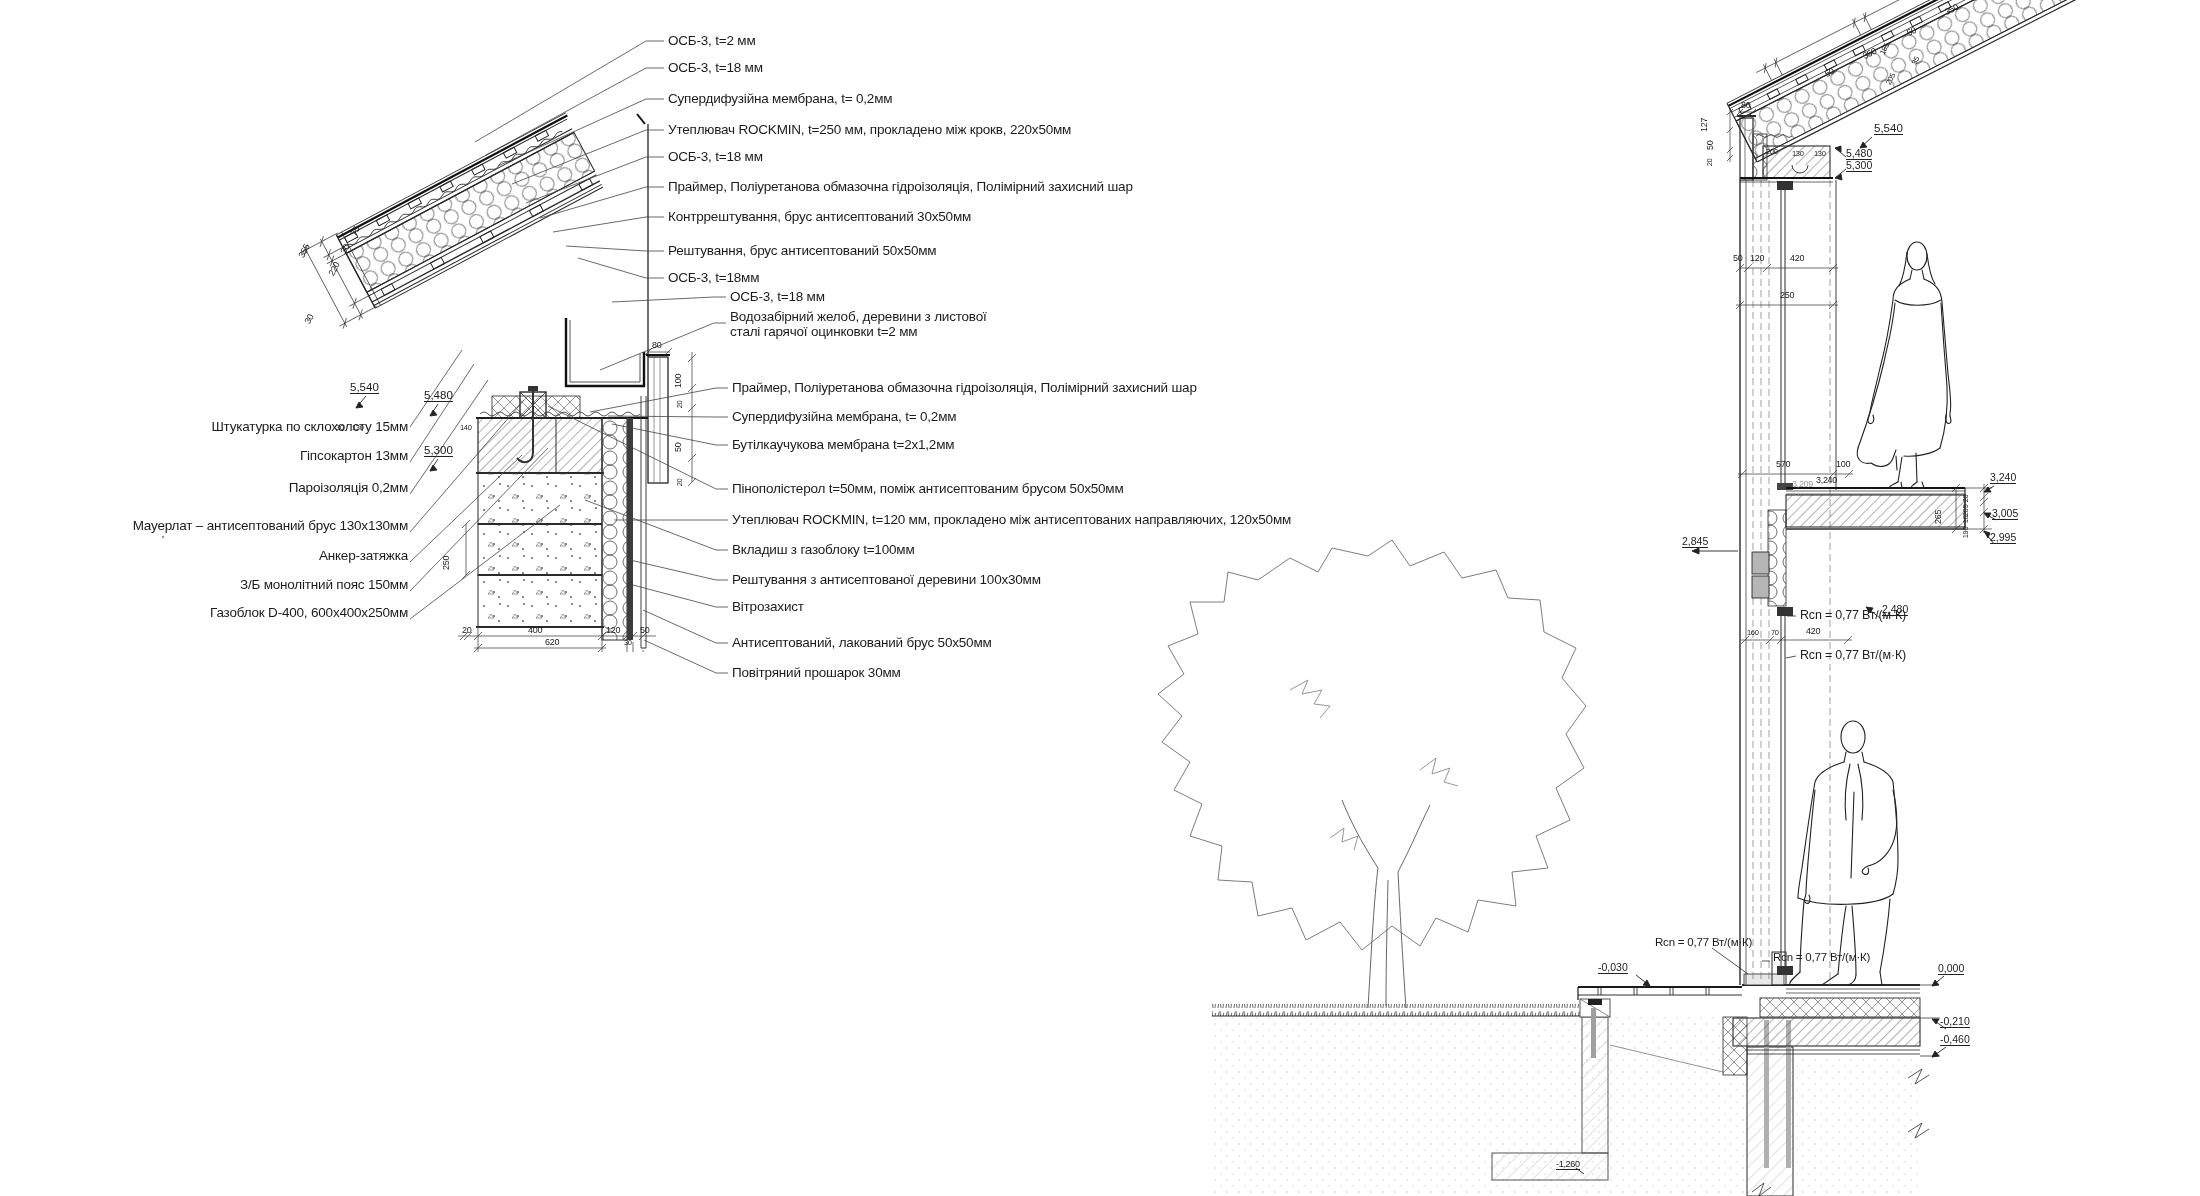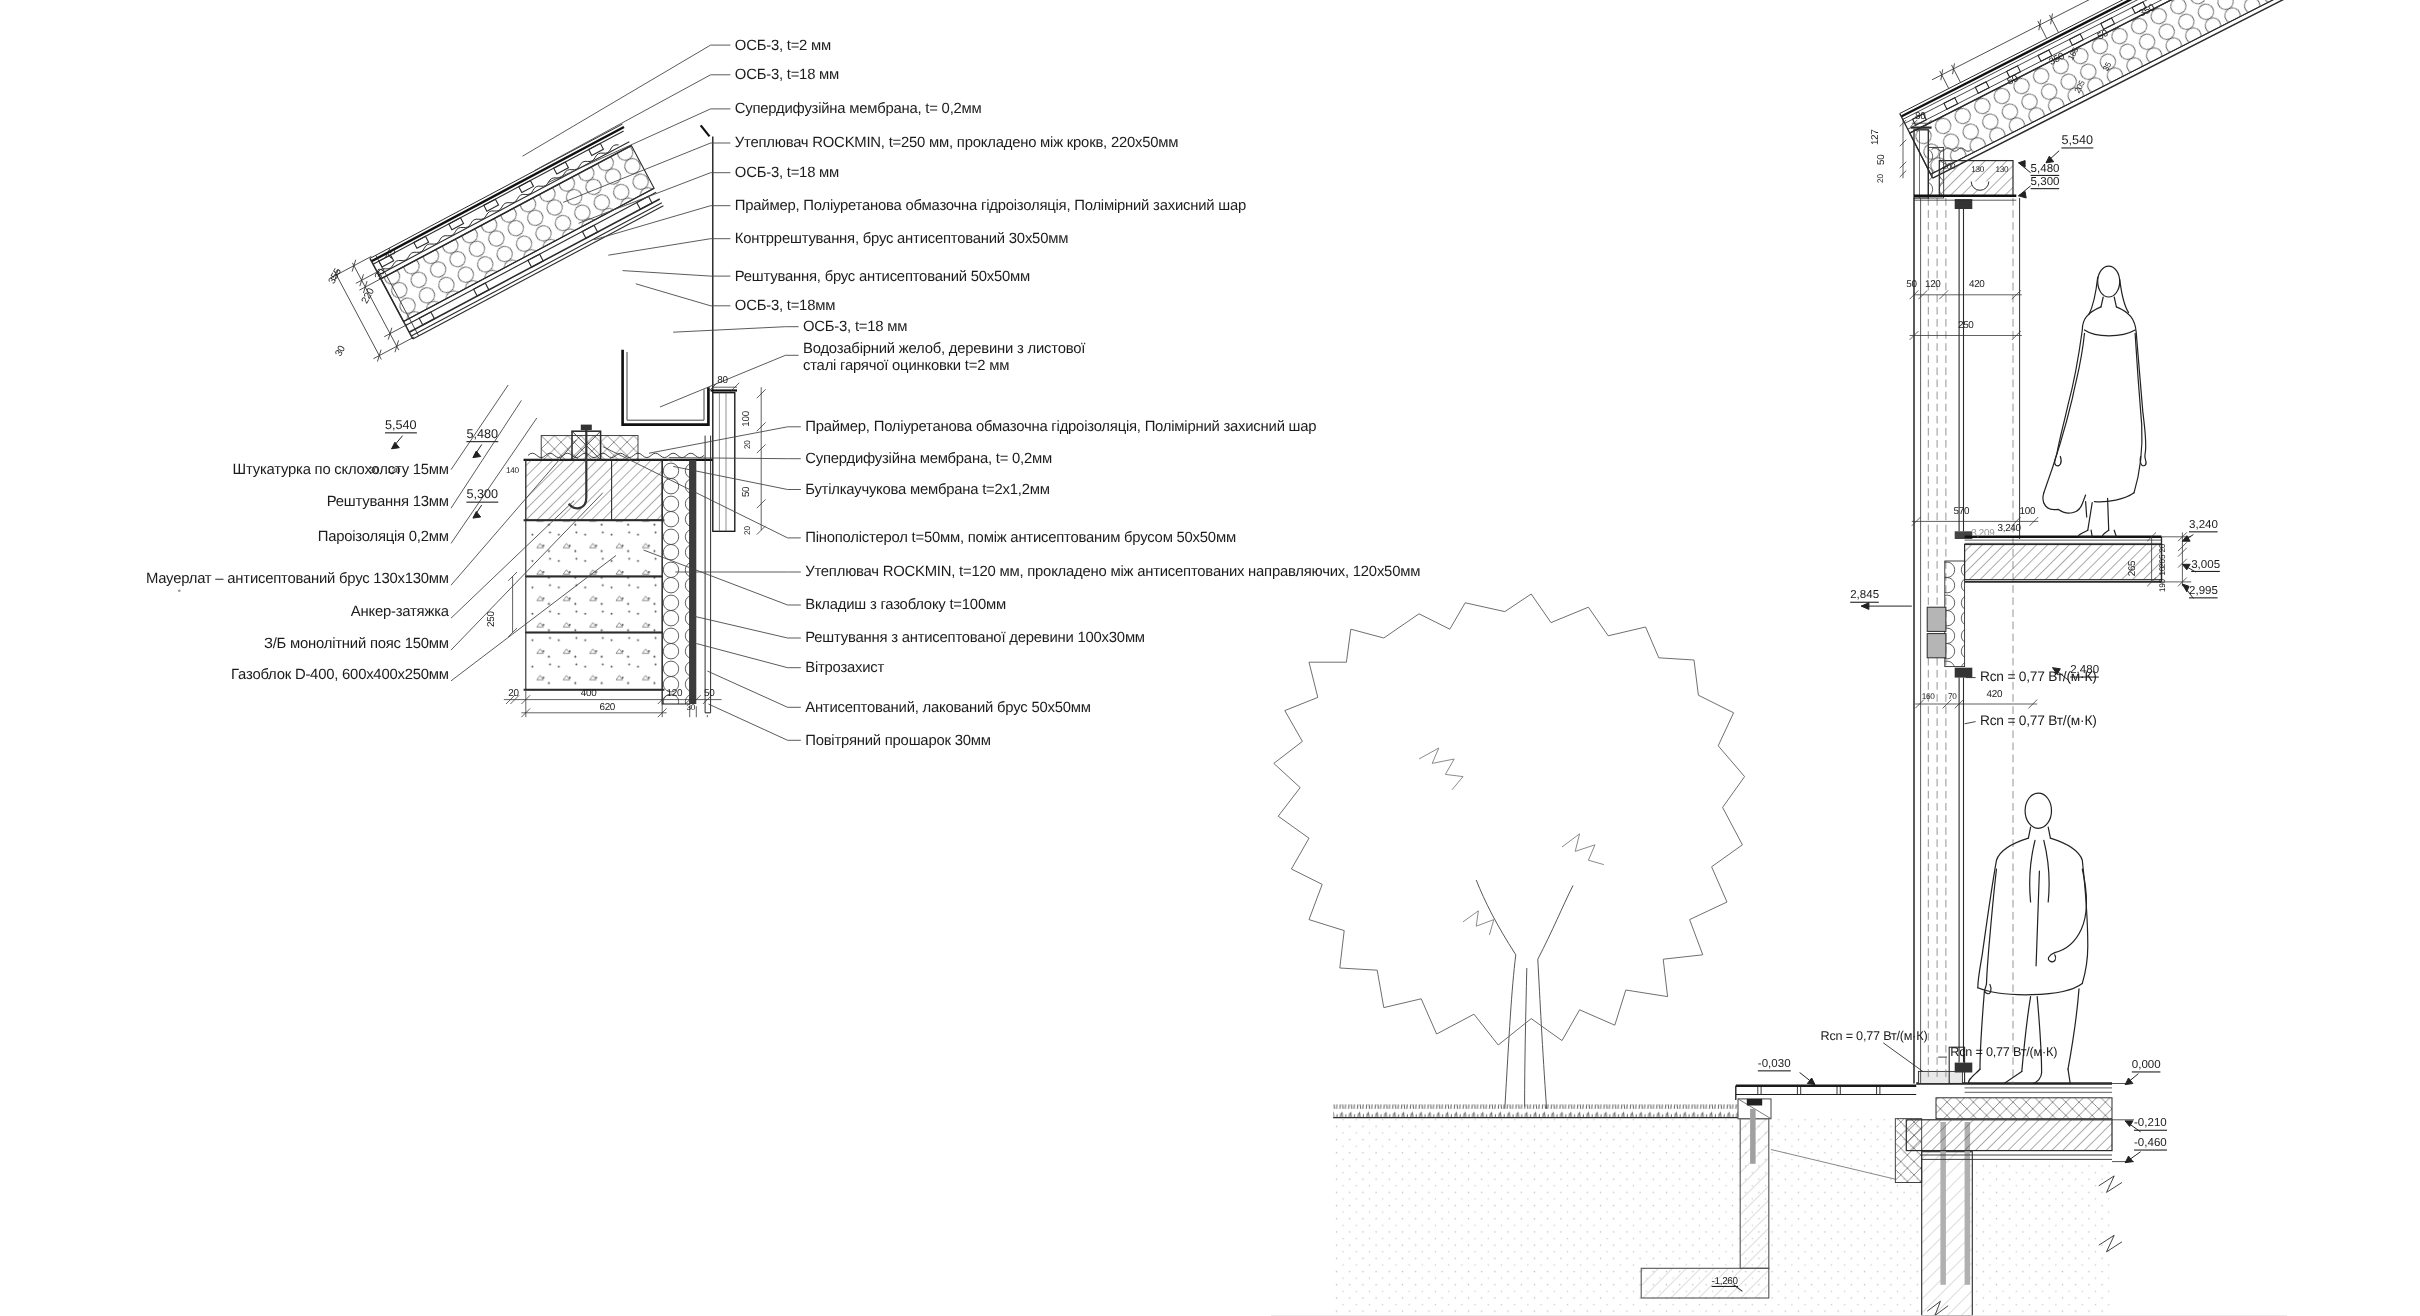--- a/index.html
+++ b/index.html
@@ -508,21 +508,21 @@
     <path d="M1893,790 C1898,812 1898,832 1892,845 C1886,858 1876,864 1868,866 C1863,868 1860,872 1864,874 C1868,876 1870,871 1868,868"></path>
     <path d="M1815,790 C1812,815 1810,840 1808,862 C1807,876 1806,886 1806,893 C1806,898 1802,901 1806,903 C1810,905 1811,899 1809,895"></path>
     <path d="M1798,898 C1820,907 1876,907 1893,894"></path>
     <path d="M1804,901 C1802,926 1800,950 1800,972 M1846,906 C1842,930 1840,952 1838,974 M1852,906 C1854,930 1856,952 1856,975 M1890,899 C1888,925 1884,950 1880,972"></path>
     <path d="M1800,972 C1794,978 1788,982 1790,985 L1822,985 L1838,974"></path>
     <path d="M1856,975 C1856,980 1852,984 1848,985 L1882,985 L1880,972"></path>
   </g>
 </svg>
 
 <div class="t lbl lblr" style="right:1792px;top:420px">Штукатурка по склохолсту 15мм</div>
-<div class="t lbl lblr" style="right:1792px;top:449px">Рештування 13мм</div>
+<div class="t lbl lblr" style="right:1792px;top:449px">Гіпсокартон 13мм</div>
 <div class="t lbl lblr" style="right:1792px;top:481px">Пароізоляція 0,2мм</div>
 <div class="t lbl lblr" style="right:1792px;top:519px">Мауерлат – антисептований брус 130х130мм</div>
 <div class="t lbl lblr" style="right:1792px;top:549px">Анкер-затяжка</div>
 <div class="t lbl lblr" style="right:1792px;top:578px">З/Б монолітний пояс 150мм</div>
 <div class="t lbl lblr" style="right:1792px;top:606px">Газоблок D-400, 600х400х250мм</div>
 
 <div class="t lbl" style="left:668px;top:34px">ОСБ-3, t=2 мм</div>
 <div class="t lbl" style="left:668px;top:61px">ОСБ-3, t=18 мм</div>
 <div class="t lbl" style="left:668px;top:92px">Супердифузійна мембрана, t= 0,2мм</div>
 <div class="t lbl" style="left:668px;top:123px">Утеплювач ROCKMIN, t=250 мм, прокладено між крокв, 220х50мм</div>

